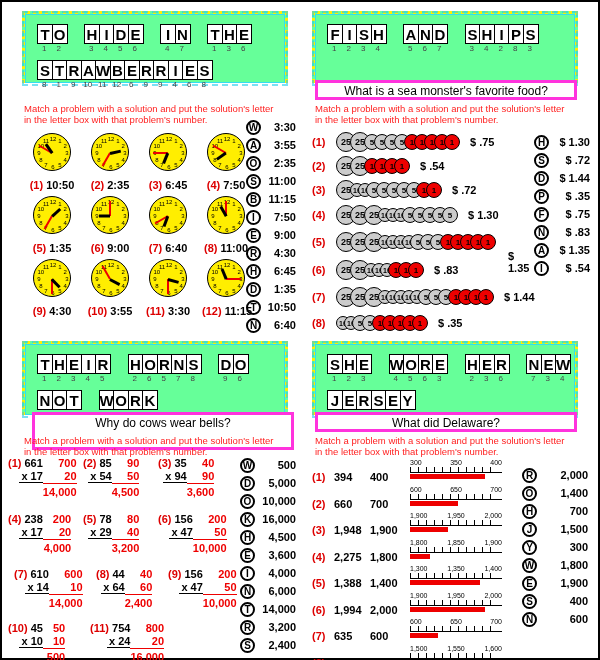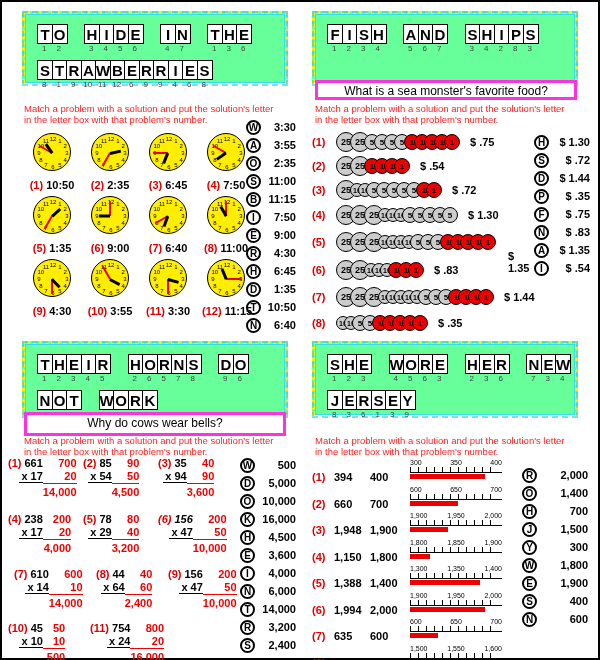--- a/index.html
+++ b/index.html
@@ -698,21 +698,21 @@
             <div class="nums">
               <span>10</span>
               <span>6</span>
               <span>5</span>
               <span>11</span>
             </div>
           </div>
         </div>
       </div>
   </div>
-  <div class="question" style="left:24px;top:82px;width:262px;height:24px">Why do cows wear bells?</div>
+  <div class="question" style="left:32px;top:82px;width:262px;height:38px">Why do cows wear bells?</div>
   <div class="instr" style="left:24px;top:105px">
     <div>Match a problem with a solution and put the solution's letter</div>
     <div>in the letter box with that problem's number.</div>
   </div>
   <div id="mult-grid">
       <div class="mult" style="left: 8px; top: 127px;">
         <table style="border-collapse: collapse;">
           <tbody>
             <tr>
               <td style="text-align: right;"><span class="pnum">(1) </span><span>661</span></td>
@@ -798,21 +798,21 @@
               <td></td>
               <td style="text-align: right; padding-top: 2px;"><span class="red">3,200</span></td>
             </tr>
           </tbody>
         </table>
       </div>
       <div class="mult" style="left: 158px; top: 183px;">
         <table style="border-collapse: collapse;">
           <tbody>
             <tr>
-              <td style="text-align: right; font-style: italic;"><span class="pnum">(6) </span><span>156</span></td>
+              <td style="text-align: right;"><span class="pnum">(6) </span><span>156</span></td>
               <td style="text-align: right; padding-left: 10px;"><span class="red">200</span></td>
             </tr>
             <tr>
               <td style="text-align: right;"><span class="ul" style="padding-left: 2px;">x 47</span></td>
               <td class="ulr" style="text-align: right;"><span class="red">50</span></td>
             </tr>
             <tr>
               <td></td>
               <td style="text-align: right; padding-top: 2px;"><span class="red">10,000</span></td>
             </tr>
@@ -1028,20 +1028,21 @@
               <span>3</span>
               <span>6</span>
               <span>1</span>
               <span>3</span>
               <span>9</span>
             </div>
           </div>
         </div>
       </div>
   </div>
+  <div class="question" style="left:15px;top:82px;width:262px;height:20px">What did Delaware?</div>
   <div class="instr" style="left:15px;top:105px">
     <div>Match a problem with a solution and put the solution's letter</div>
     <div>in the letter box with that problem's number.</div>
   </div>
   <div id="round-rows">
       <div style="position: absolute; left: 12px; top: 133px; width: 280px;">
         <span class="pnum" style="position: absolute; left: 0px; top: 8px;">(1)</span>
         <span class="bold" style="position: absolute; left: 22px; top: 8px;">394</span>
         <span class="bold" style="position: absolute; left: 58px; top: 8px;">400</span>
         <div class="scale" style="left: 98px; top: -4px;">
@@ -1113,21 +1114,21 @@
             <span class="tick" style="left: 56px;"></span>
             <span class="tick" style="left: 64px;"></span>
             <span class="tick" style="left: 72px;"></span>
             <span class="tick" style="left: 80px;"></span>
           </div>
           <div class="bar" style="width: 38.4px;"></div>
         </div>
       </div>
       <div style="position: absolute; left: 12px; top: 212.5px; width: 280px;">
         <span class="pnum" style="position: absolute; left: 0px; top: 8px;">(4)</span>
-        <span class="bold" style="position: absolute; left: 22px; top: 8px;">1,150</span>
+        <span class="bold" style="position: absolute; left: 22px; top: 8px;">2,275</span>
         <span class="bold" style="position: absolute; left: 58px; top: 8px;">1,800</span>
         <div class="scale" style="left: 98px; top: -4px;">
           <div class="lbls">
             <span>1,800</span>
             <span>1,850</span>
             <span>1,900</span>
           </div>
           <div class="axis">
             <span class="tick" style="left: 0px;"></span>
             <span class="tick" style="left: 8px;"></span>

